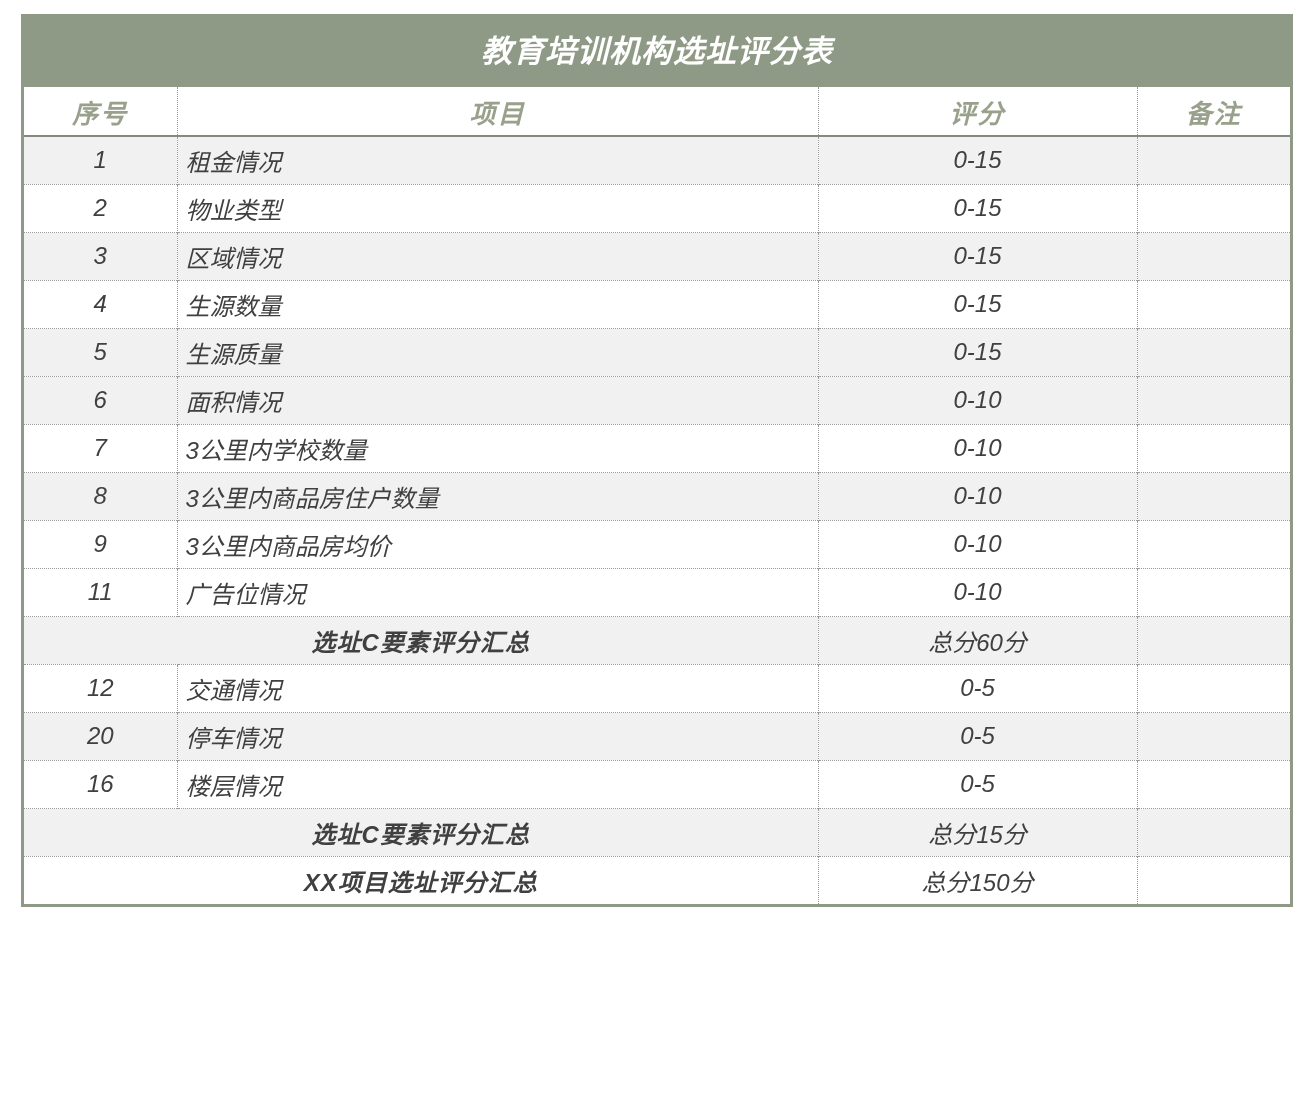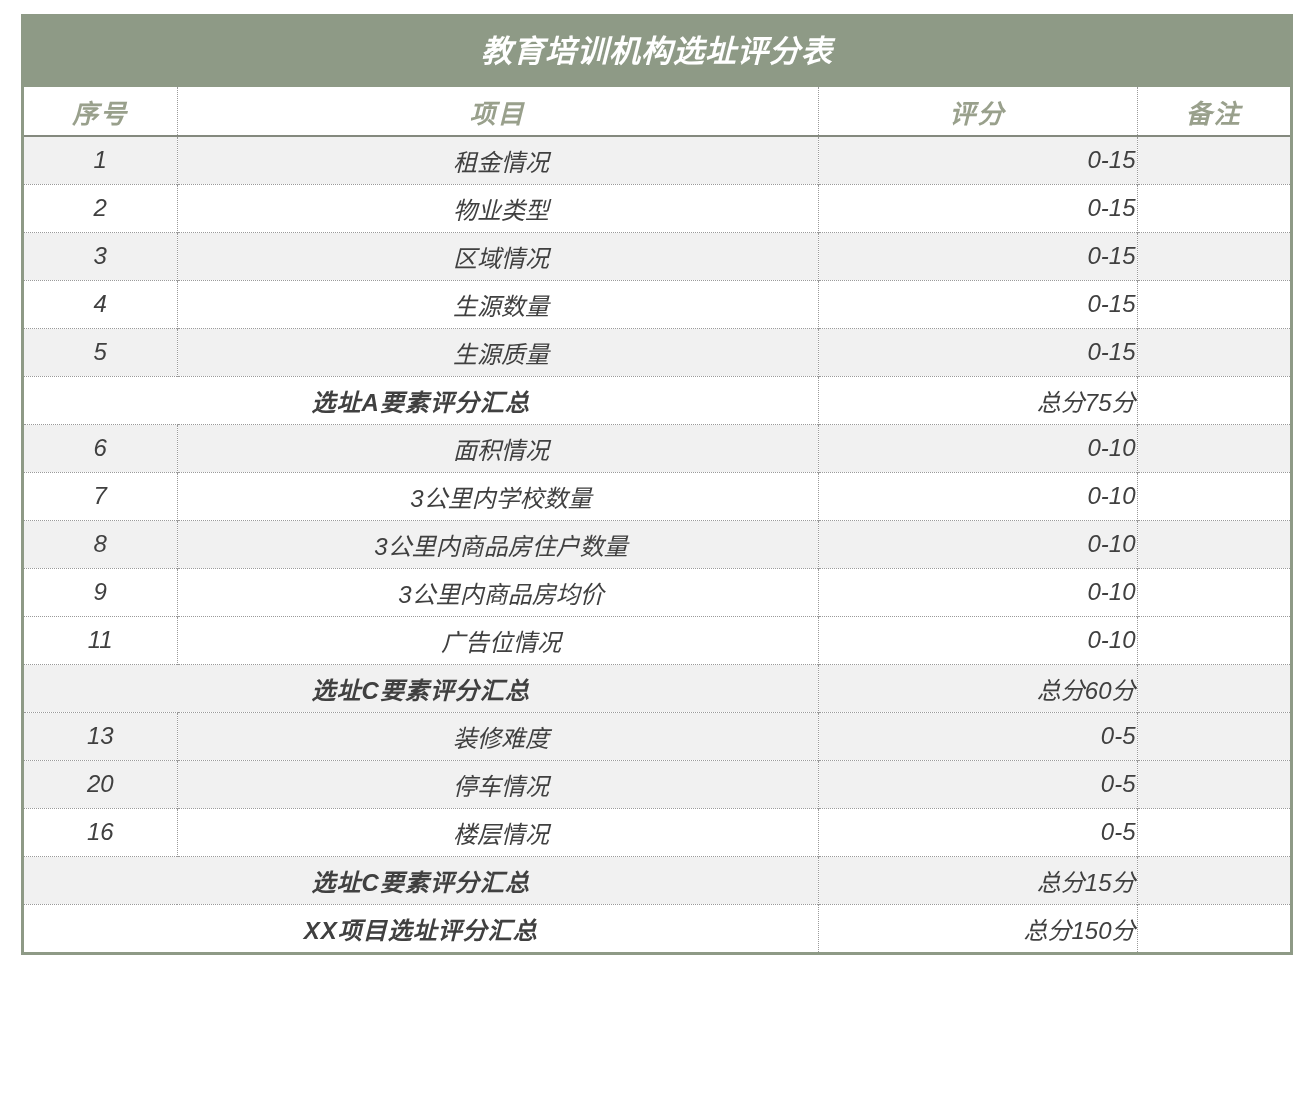--- a/index.html
+++ b/index.html
@@ -64,22 +64,22 @@
   table.score-table td + td {
     border-left: 1px dotted #9a9a9a;
   }
   table.score-table tbody tr + tr td {
     border-top: 1px dotted #9a9a9a;
   }
   table.score-table tbody tr.shade td {
     background: #f1f1f1;
   }
   td.no-cell    { text-align: center; }
-  td.item-cell  { text-align: center; padding-left: 8px; }
-  td.score-cell { text-align: right; }
+  td.item-cell  { text-align: left; padding-left: 8px; }
+  td.score-cell { text-align: center; }
   td.note-cell  { text-align: center; }
   td.summary-label {
     text-align: center;
     font-weight: bold;
     color: #333333;
     letter-spacing: 1px;
   }
 </style>
 </head>
 <body>
@@ -126,25 +126,20 @@
             <td class="item-cell">生源数量</td>
             <td class="score-cell">0-15</td>
             <td class="note-cell"></td>
           </tr>
           <tr class="shade">
             <td class="no-cell">5</td>
             <td class="item-cell">生源质量</td>
             <td class="score-cell">0-15</td>
             <td class="note-cell"></td>
           </tr>
-          <tr>
-            <td class="summary-label" colspan="2">选址A要素评分汇总</td>
-            <td class="score-cell">总分75分</td>
-            <td class="note-cell"></td>
-          </tr>
           <tr class="shade">
             <td class="no-cell">6</td>
             <td class="item-cell">面积情况</td>
             <td class="score-cell">0-10</td>
             <td class="note-cell"></td>
           </tr>
           <tr>
             <td class="no-cell">7</td>
             <td class="item-cell">3公里内学校数量</td>
             <td class="score-cell">0-10</td>
@@ -166,23 +161,23 @@
             <td class="no-cell">11</td>
             <td class="item-cell">广告位情况</td>
             <td class="score-cell">0-10</td>
             <td class="note-cell"></td>
           </tr>
           <tr class="shade">
             <td class="summary-label" colspan="2">选址C要素评分汇总</td>
             <td class="score-cell">总分60分</td>
             <td class="note-cell"></td>
           </tr>
-          <tr class="shade">
-            <td class="no-cell">13</td>
-            <td class="item-cell">装修难度</td>
+          <tr>
+            <td class="no-cell">12</td>
+            <td class="item-cell">交通情况</td>
             <td class="score-cell">0-5</td>
             <td class="note-cell"></td>
           </tr>
           <tr class="shade">
             <td class="no-cell">20</td>
             <td class="item-cell">停车情况</td>
             <td class="score-cell">0-5</td>
             <td class="note-cell"></td>
           </tr>
           <tr>

